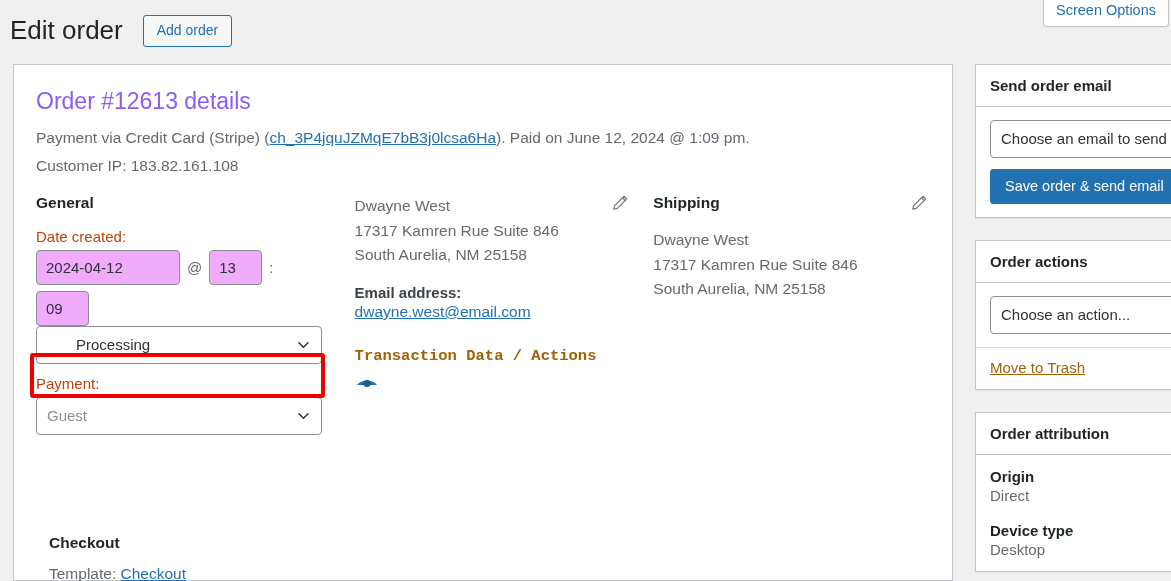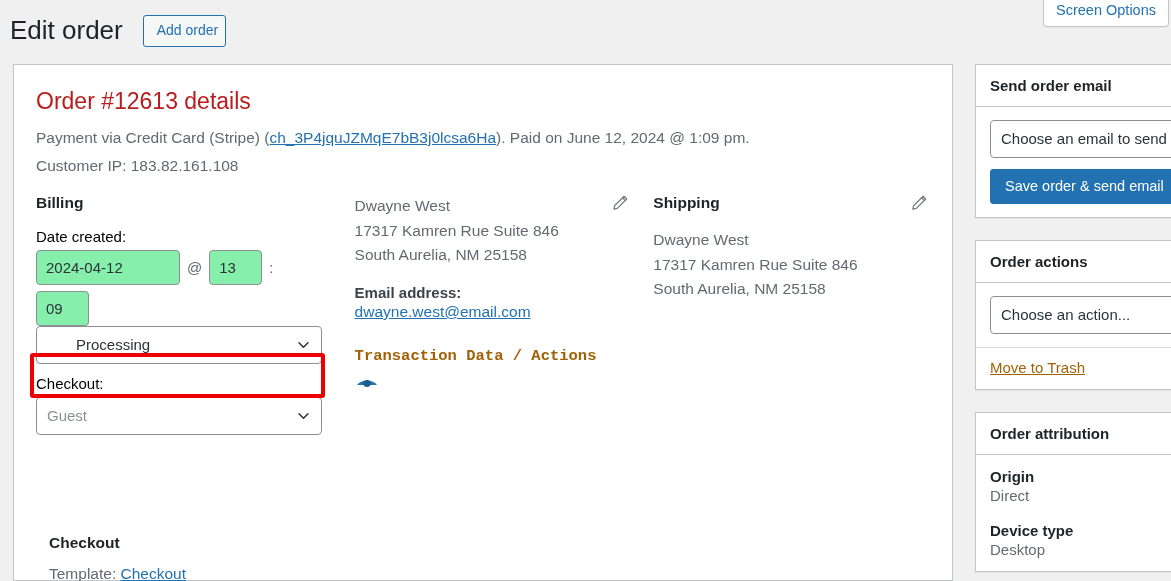--- a/index.html
+++ b/index.html
@@ -35,40 +35,40 @@
   .page-title {
     font-size: 26px; font-weight: 400; color: #1d2327;
     line-height: 1.3; margin: 0;
   }
   .add-order-btn {
     display: inline-block;
     border: 1px solid #2271b1;
     color: #2271b1;
     background: #f6f7f7;
     border-radius: 3px;
-    padding: 5px 7px 6px 13px;
+    padding: 5px 13px 6px 13px;
     font-size: 14px;
     line-height: 1.4;
     cursor: pointer;
     white-space: nowrap;
   }
 
   
   .main-card {
     position: absolute;
     left: 13px; top: 64px;
     width: 940px; height: 517px;
     background: #fff;
     border: 1px solid #c3c4c7;
     box-shadow: 0 1px 1px rgba(0,0,0,.04);
   }
   .card-inner { padding: 22px 0 0 22px; }
 
   .order-heading {
-    font-size: 23px; font-weight: 400; color: #b91c1c;
+    font-size: 23px; font-weight: 400; color: #8b5cf6;
     margin: 0 0 9px 0; line-height: 1.3;
   }
   .order-sub {
     font-size: 15.5px; color: #646970; line-height: 1.6;
     margin: 0 0 3px 0;
   }
   .order-sub a, .inline-link {
     color: #2271b1; text-decoration: underline;
   }
 
@@ -76,21 +76,21 @@
   .cols { display: flex; margin-top: 16px; }
   .col-general { width: 320px; }
   .col-billing { width: 300px; position: relative; }
   .col-shipping { width: 300px; position: relative; }
 
   .col-h {
     font-size: 15.5px; font-weight: 700; color: #1d2327;
     margin: 0 0 16px 0;
   }
   .field-label {
-    font-size: 15px; color: #000000; margin: 0 0 5px 0;
+    font-size: 15px; color: #c2410c; margin: 0 0 5px 0;
   }
   .addr-line {
     font-size: 15.5px; color: #646970; line-height: 1.58;
   }
   .addr-block { margin-bottom: 16px; }
   .email-label {
     font-size: 15px; font-weight: 700; color: #3c434a; margin: 0 0 2px 0;
   }
   .email-link {
     font-size: 15.5px; color: #2271b1; text-decoration: underline;
@@ -98,21 +98,21 @@
 
   .pencil-icon {
     position: absolute; top: 0px; right: 24px;
     width: 18px; height: 18px; cursor: pointer;
   }
 
   
   .inp {
     border: 1px solid #8c8f94;
     border-radius: 4px;
-    background: #86efac;
+    background: #f0abfc;
     font-size: 15px;
     color: #2c3338;
     padding: 6px 9px;
     font-family: "Liberation Sans", sans-serif;
     line-height: 1.4;
     outline: none;
   }
   .date-row { display: flex; align-items: center; gap: 7px; margin-bottom: 6px; }
   .inp-date { width: 144px; }
   .inp-time { width: 53px; }
@@ -236,21 +236,21 @@
       <h2 class="order-heading">Order #12613 details</h2>
 
       <p class="order-sub">
         <span>Payment via Credit Card (Stripe) (</span><a class="inline-link">ch_3P4jquJZMqE7bB3j0lcsa6Ha</a><span>). Paid on June 12, 2024 @ 1:09 pm.</span>
       </p>
       <p class="order-sub">Customer IP: 183.82.161.108</p>
 
       <div class="cols">
 
         <div class="col-general">
-          <h3 class="col-h">Billing</h3>
+          <h3 class="col-h">General</h3>
 
           <p class="field-label">Date created:</p>
           <div class="date-row">
             <input class="inp inp-date" readonly="" value="2024-04-12" style="">
             <span class="sep">@</span>
             <input class="inp inp-time" readonly="" value="13" style="">
             <span class="sep">:</span>
           </div>
           <div>
             <input class="inp inp-time" readonly="" value="09" style="">
@@ -258,21 +258,21 @@
 
           <div class="select-wrap">
             <select class="sel w-status">
               <option>Processing</option>
             </select>
             <svg class="chev" width="15" height="15" viewBox="0 0 20 20">
               <path d="M4 7 L10 13 L16 7" fill="none" stroke="#2c3338" stroke-width="2" stroke-linecap="round" stroke-linejoin="round"></path>
             </svg>
           </div>
 
-          <p class="field-label" style="margin-top:11px">Checkout:</p>
+          <p class="field-label" style="margin-top:11px">Payment:</p>
           <div class="select-wrap">
             <select class="sel w-customer placeholder-val">
               <option>Guest</option>
             </select>
             <svg class="chev" width="15" height="15" viewBox="0 0 20 20">
               <path d="M4 7 L10 13 L16 7" fill="none" stroke="#2c3338" stroke-width="2" stroke-linecap="round" stroke-linejoin="round"></path>
             </svg>
           </div>
         </div>
 

